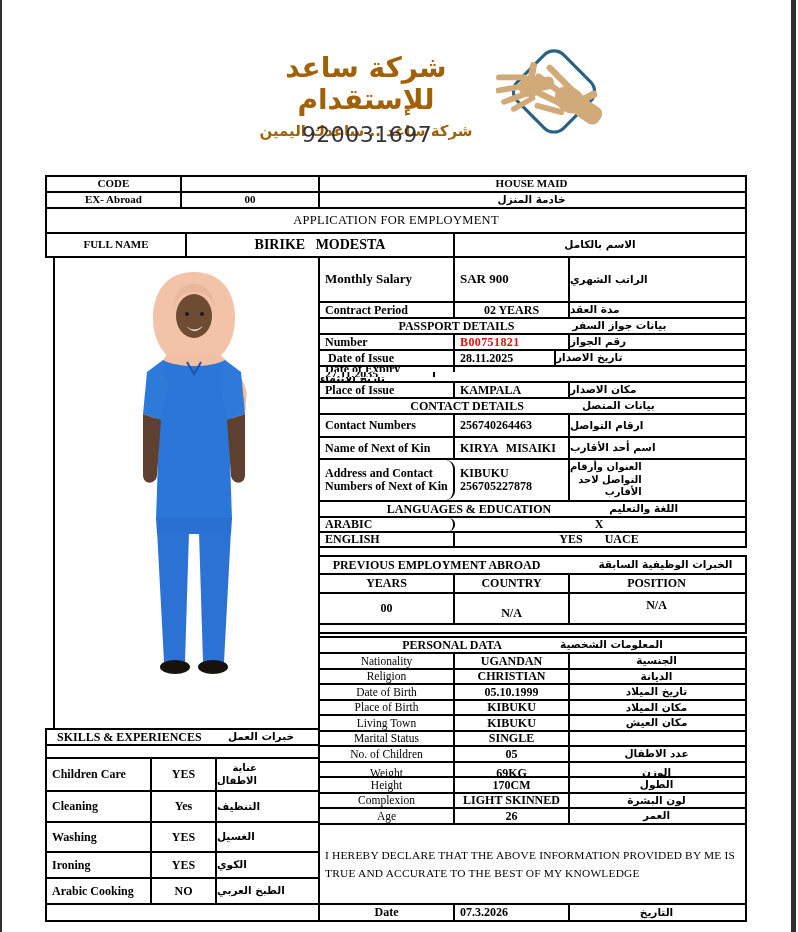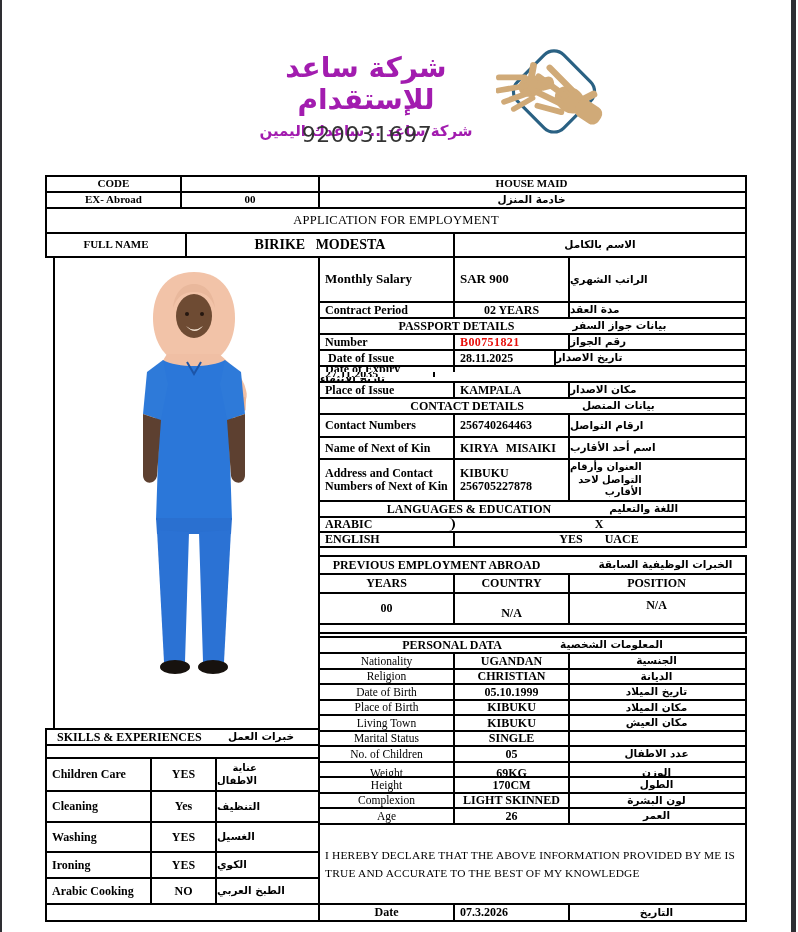--- a/index.html
+++ b/index.html
@@ -26,21 +26,21 @@
   .pad-r30{padding-right:30px;}
   .name-val{font-size:14px;word-spacing:7px;}
   .decl{align-items:center;justify-content:flex-start;text-align:left;
         padding:0 5px;line-height:1.6;font-size:11.4px;font-weight:normal;
         letter-spacing:.2px;}
   .app-title{font-size:12.5px;font-weight:normal;letter-spacing:.3px;}
   .small-ar{font-size:10px;line-height:1.25;}
 
   
   .logo-text{position:absolute;left:232px;top:52px;width:268px;text-align:center;
-             color:#a21caf;font-family:"DejaVu Sans",sans-serif;}
+             color:#a16207;font-family:"DejaVu Sans",sans-serif;}
   .logo-title{font-size:28px;font-weight:bold;line-height:1.15;}
   .logo-subtitle{font-size:15px;font-weight:bold;margin-top:6px;}
   .logo-phone{position:absolute;left:262px;top:122px;width:210px;text-align:center;
               font-family:"DejaVu Sans",sans-serif;font-size:22px;color:#333;
               letter-spacing:.5px;}
   .logo-mark{position:absolute;left:496px;top:34px;width:116px;height:116px;}
 
   .photo-cell{position:absolute;box-sizing:border-box;border:2px solid #000;
               background:#fff;display:flex;align-items:flex-start;justify-content:center;}
 </style>
@@ -177,21 +177,21 @@
   <div class="cell l" style="width:135px;">Contact Numbers</div>
   <div class="cell l" style="width:115px;">256740264463</div>
   <div class="cell ar r" style="width:173px;" dir="rtl">ارقام التواصل</div>
 </div>
 <div class="row" style="left:318px;top:436px;width:429px;height:24px;">
   <div class="cell l" style="width:135px;">Name of Next of Kin</div>
   <div class="cell l" style="width:115px;word-spacing:5px;">KIRYA  MISAIKI</div>
   <div class="cell ar r" style="width:173px;" dir="rtl">اسم أحد الأقارب</div>
 </div>
 <div class="row" style="left:318px;top:458px;width:429px;height:44px;">
-  <div class="cell l" style="width:135px;">Address and Contact Numbers of Next of Kin</div>
+  <div class="cell l" style="width:135px;border-radius:9px;">Address and Contact Numbers of Next of Kin</div>
   <div class="cell l pre" style="width:115px;">KIBUKU
 256705227878</div>
   <div class="cell ar r pre small-ar" style="width:173px;" dir="rtl">العنوان وأرقام
 التواصل لاحد
 الأقارب</div>
 </div>
 <div class="row" style="left:318px;top:500px;width:429px;height:18px;">
   <div class="cell" style="width:425px;">
     <div class="hdrflex">
       <span>LANGUAGES &amp; EDUCATION</span>

